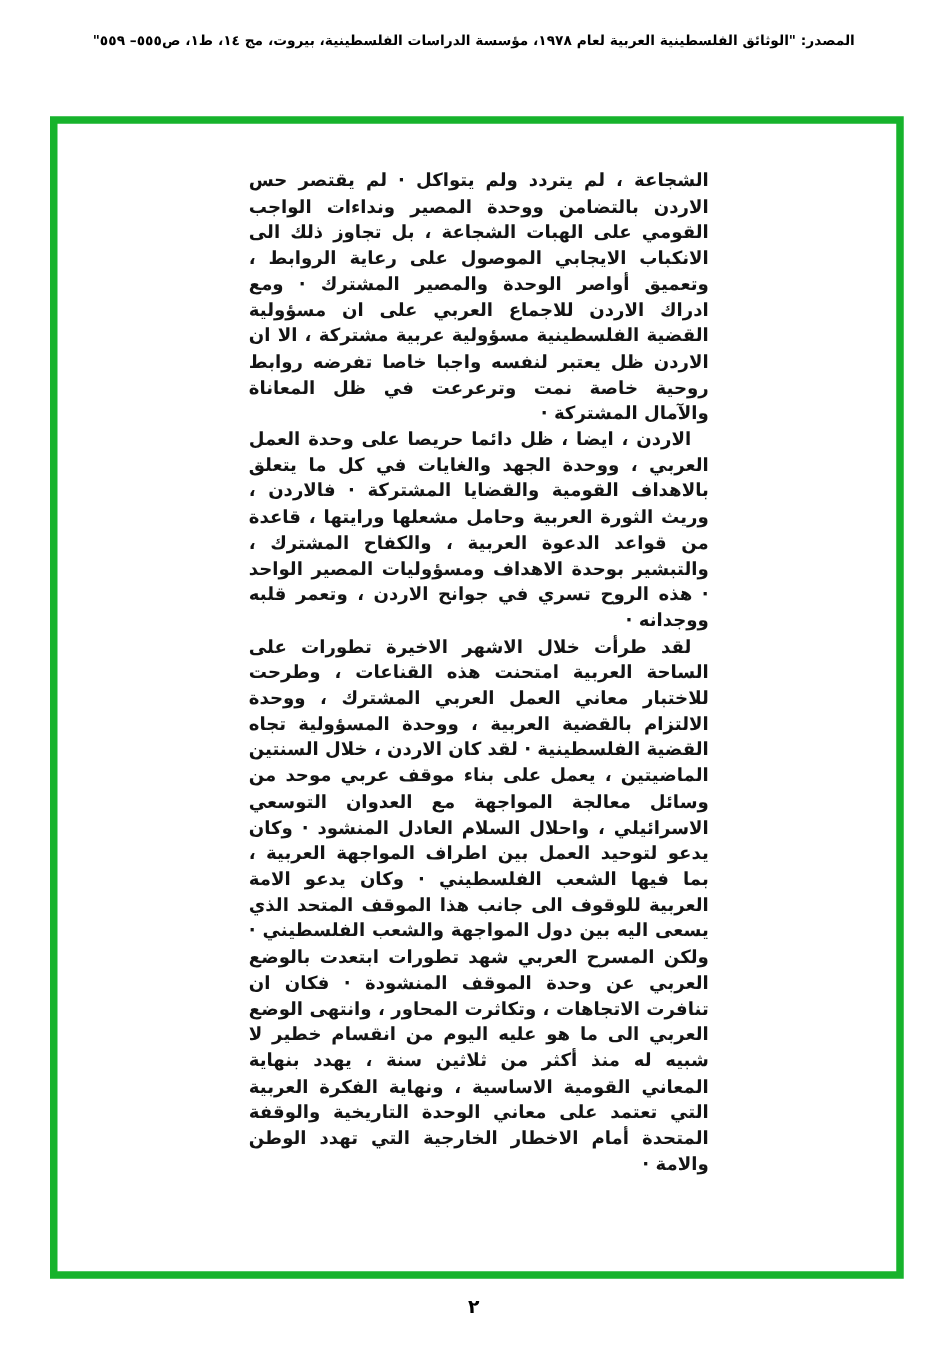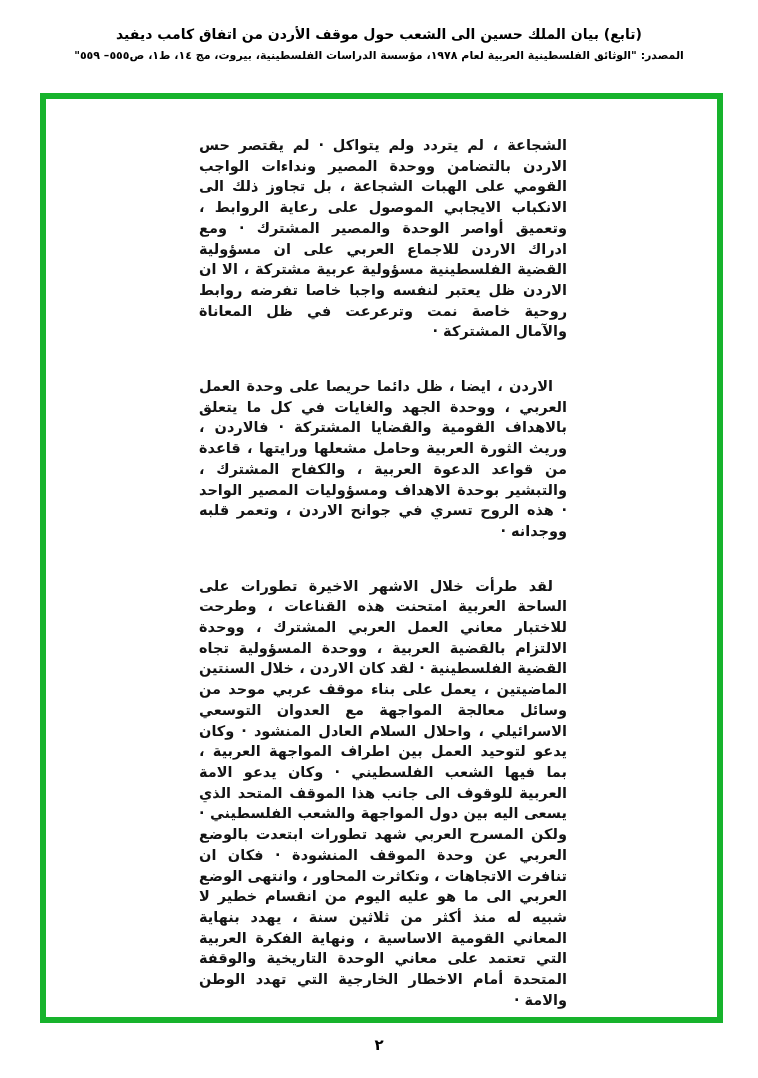--- a/index.html
+++ b/index.html
@@ -58,41 +58,39 @@
     font-weight: bold;
     line-height: 20.7px;
     color: #141414;
   }
   .body-text p {
     margin: 0;
     text-justify: inter-word;
   }
   .body-text p.indent {
     text-indent: 14px;
-    margin-top: 34px;
   }
   .page-number {
     position: absolute;
     left: 0;
     top: 1036px;
     width: 758px;
     text-align: center;
     font-size: 15px;
     font-weight: bold;
     color: #000000;
     direction: rtl;
   }
 </style>
 </head>
 <body>
 
 <div class="page">
 
   <div class="header">
-    <div class="doc-title">(تابع)  بيان الملك حسين الى الشعب حول موقف الأردن من اتفاق كامب ديفيد</div>
     <div class="doc-source">المصدر: "الوثائق الفلسطينية العربية لعام ١٩٧٨، مؤسسة الدراسات الفلسطينية، بيروت، مج ١٤، ط١، ص٥٥٥– ٥٥٩"</div>
   </div>
 
   <div class="text-frame">
     <div class="body-text">
       <p>الشجاعة ، لم يتردد ولم يتواكل · لم يقتصر حس الاردن بالتضامن ووحدة المصير ونداءات الواجب القومي على الهبات الشجاعة ، بل تجاوز ذلك الى الانكباب الايجابي الموصول على رعاية الروابط ، وتعميق أواصر الوحدة والمصير المشترك · ومع ادراك الاردن للاجماع العربي على ان مسؤولية القضية الفلسطينية مسؤولية عربية مشتركة ، الا ان الاردن ظل يعتبر لنفسه واجبا خاصا تفرضه روابط روحية خاصة نمت وترعرعت في ظل المعاناة والآمال المشتركة ·</p>
       <p class="indent">الاردن ، ايضا ، ظل دائما حريصا على وحدة العمل العربي ، ووحدة الجهد والغايات في كل ما يتعلق بالاهداف القومية والقضايا المشتركة · فالاردن ، وريث الثورة العربية وحامل مشعلها ورايتها ، قاعدة من قواعد الدعوة العربية ، والكفاح المشترك ، والتبشير بوحدة الاهداف ومسؤوليات المصير الواحد · هذه الروح تسري في جوانح الاردن ، وتعمر قلبه ووجدانه ·</p>
       <p class="indent">لقد طرأت خلال الاشهر الاخيرة تطورات على الساحة العربية امتحنت هذه القناعات ، وطرحت للاختبار معاني العمل العربي المشترك ، ووحدة الالتزام بالقضية العربية ، ووحدة المسؤولية تجاه القضية الفلسطينية · لقد كان الاردن ، خلال السنتين الماضيتين ، يعمل على بناء موقف عربي موحد من وسائل معالجة المواجهة مع العدوان التوسعي الاسرائيلي ، واحلال السلام العادل المنشود · وكان يدعو لتوحيد العمل بين اطراف المواجهة العربية ، بما فيها الشعب الفلسطيني · وكان يدعو الامة العربية للوقوف الى جانب هذا الموقف المتحد الذي يسعى اليه بين دول المواجهة والشعب الفلسطيني · ولكن المسرح العربي شهد تطورات ابتعدت بالوضع العربي عن وحدة الموقف المنشودة · فكان ان تنافرت الاتجاهات ، وتكاثرت المحاور ، وانتهى الوضع العربي الى ما هو عليه اليوم من انقسام خطير لا شبيه له منذ أكثر من ثلاثين سنة ، يهدد بنهاية المعاني القومية الاساسية ، ونهاية الفكرة العربية التي تعتمد على معاني الوحدة التاريخية والوقفة المتحدة أمام الاخطار الخارجية التي تهدد الوطن والامة ·</p>
     </div>
   </div>

